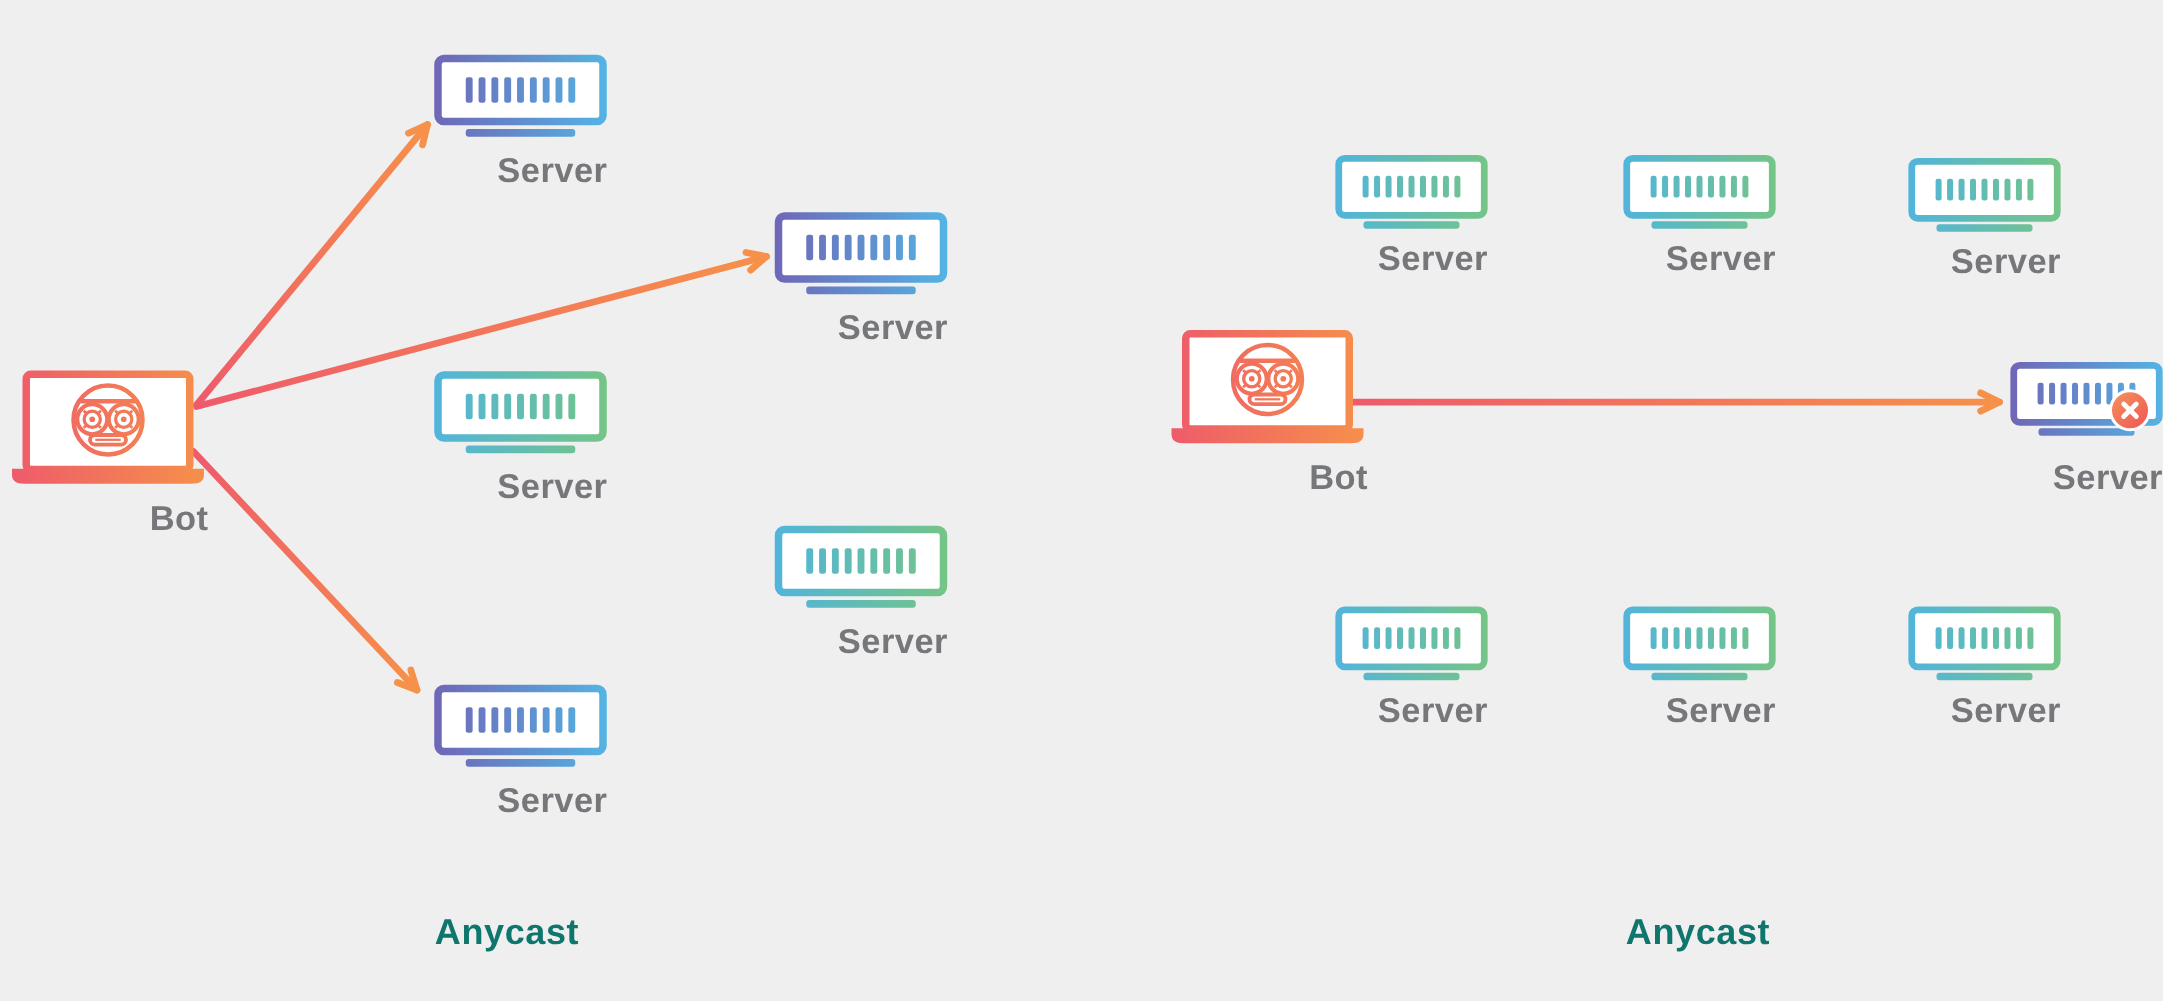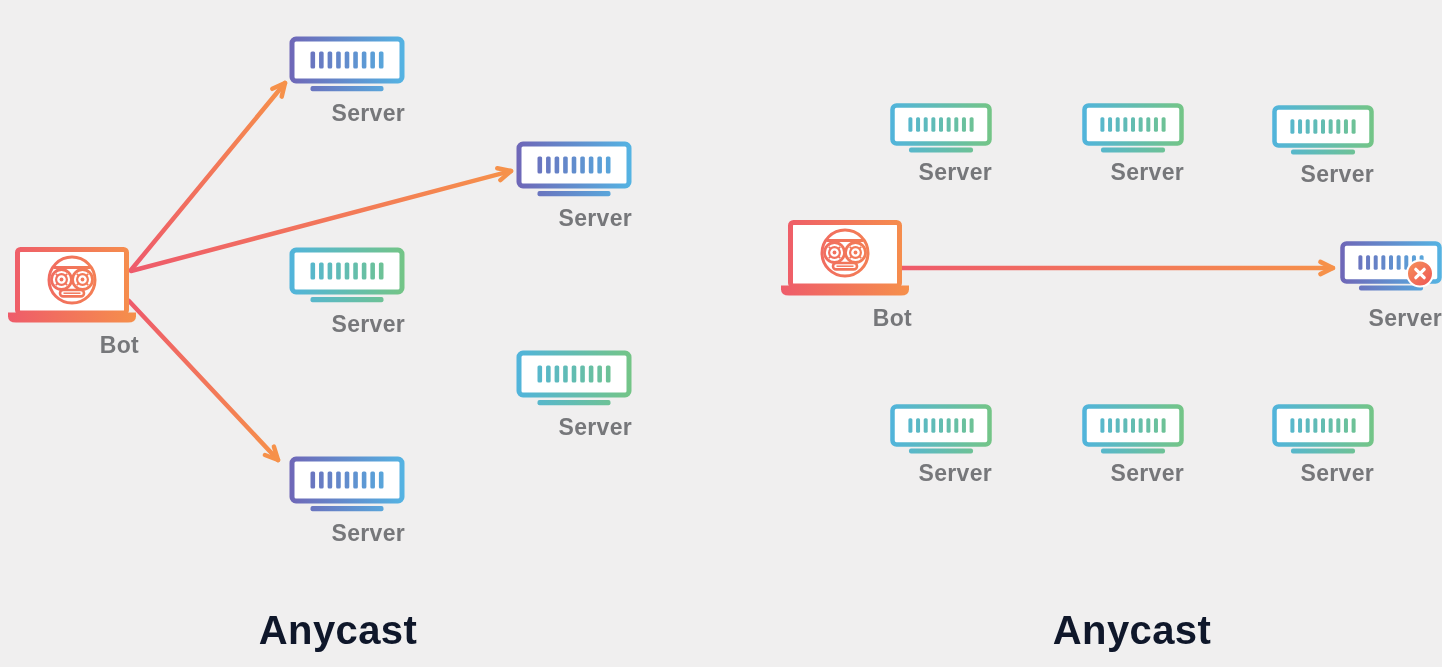--- a/index.html
+++ b/index.html
@@ -2,21 +2,21 @@
 <html><head>
 <meta charset="utf-8">
 <style>
   html,body{margin:0;padding:0;background:#f0efef;}
   body{font-family:"Liberation Sans","DejaVu Sans",sans-serif;}
   #canvas{position:relative;width:1442px;height:667px;background:#f0efef;overflow:hidden;}
   #arrow-layer{position:absolute;left:0;top:0;z-index:1;}
   .node{position:absolute;display:flex;flex-direction:column;align-items:flex-end;z-index:2;}
   .node svg{display:block;overflow:visible;}
   .node-label{font-size:23px;font-weight:700;color:#76777a;text-align:center;line-height:1.2;letter-spacing:.3px;}
-  .diagram-title{position:absolute;transform:translateX(-50%);font-size:40px;font-weight:800;color:#0f172a;letter-spacing:.4px;z-index:2;}
+  .diagram-title{position:absolute;transform:translateX(-50%);font-size:24px;font-weight:800;color:#0f766e;letter-spacing:.4px;z-index:2;}
   .title-anycast{left:338px;top:608px;}
   .title-unicast{left:1132px;top:608px;}
 </style>
 </head>
 <body>
 
 <div id="canvas">
   <svg id="arrow-layer" width="1442" height="667">
       <defs>
         <linearGradient id="ag0_0" gradientUnits="userSpaceOnUse" x1="131" y1="270" x2="285" y2="83">

